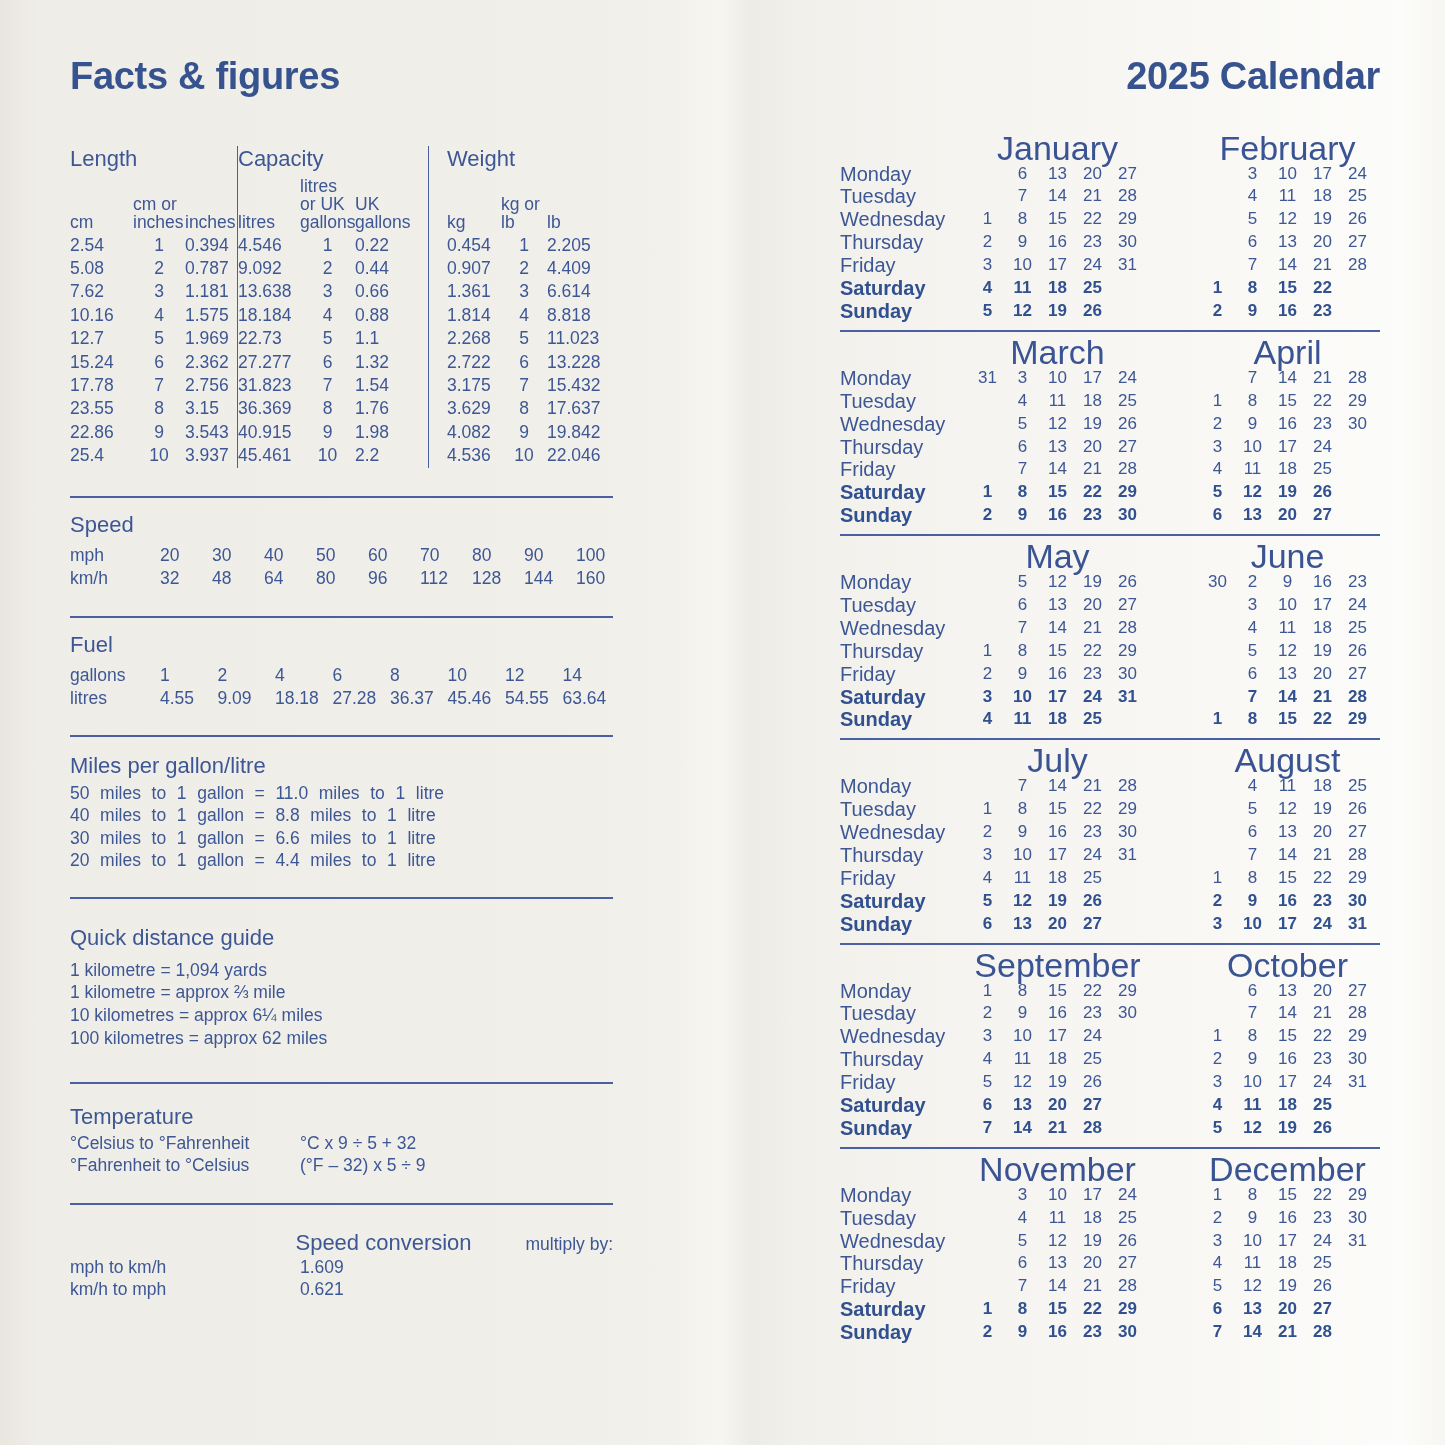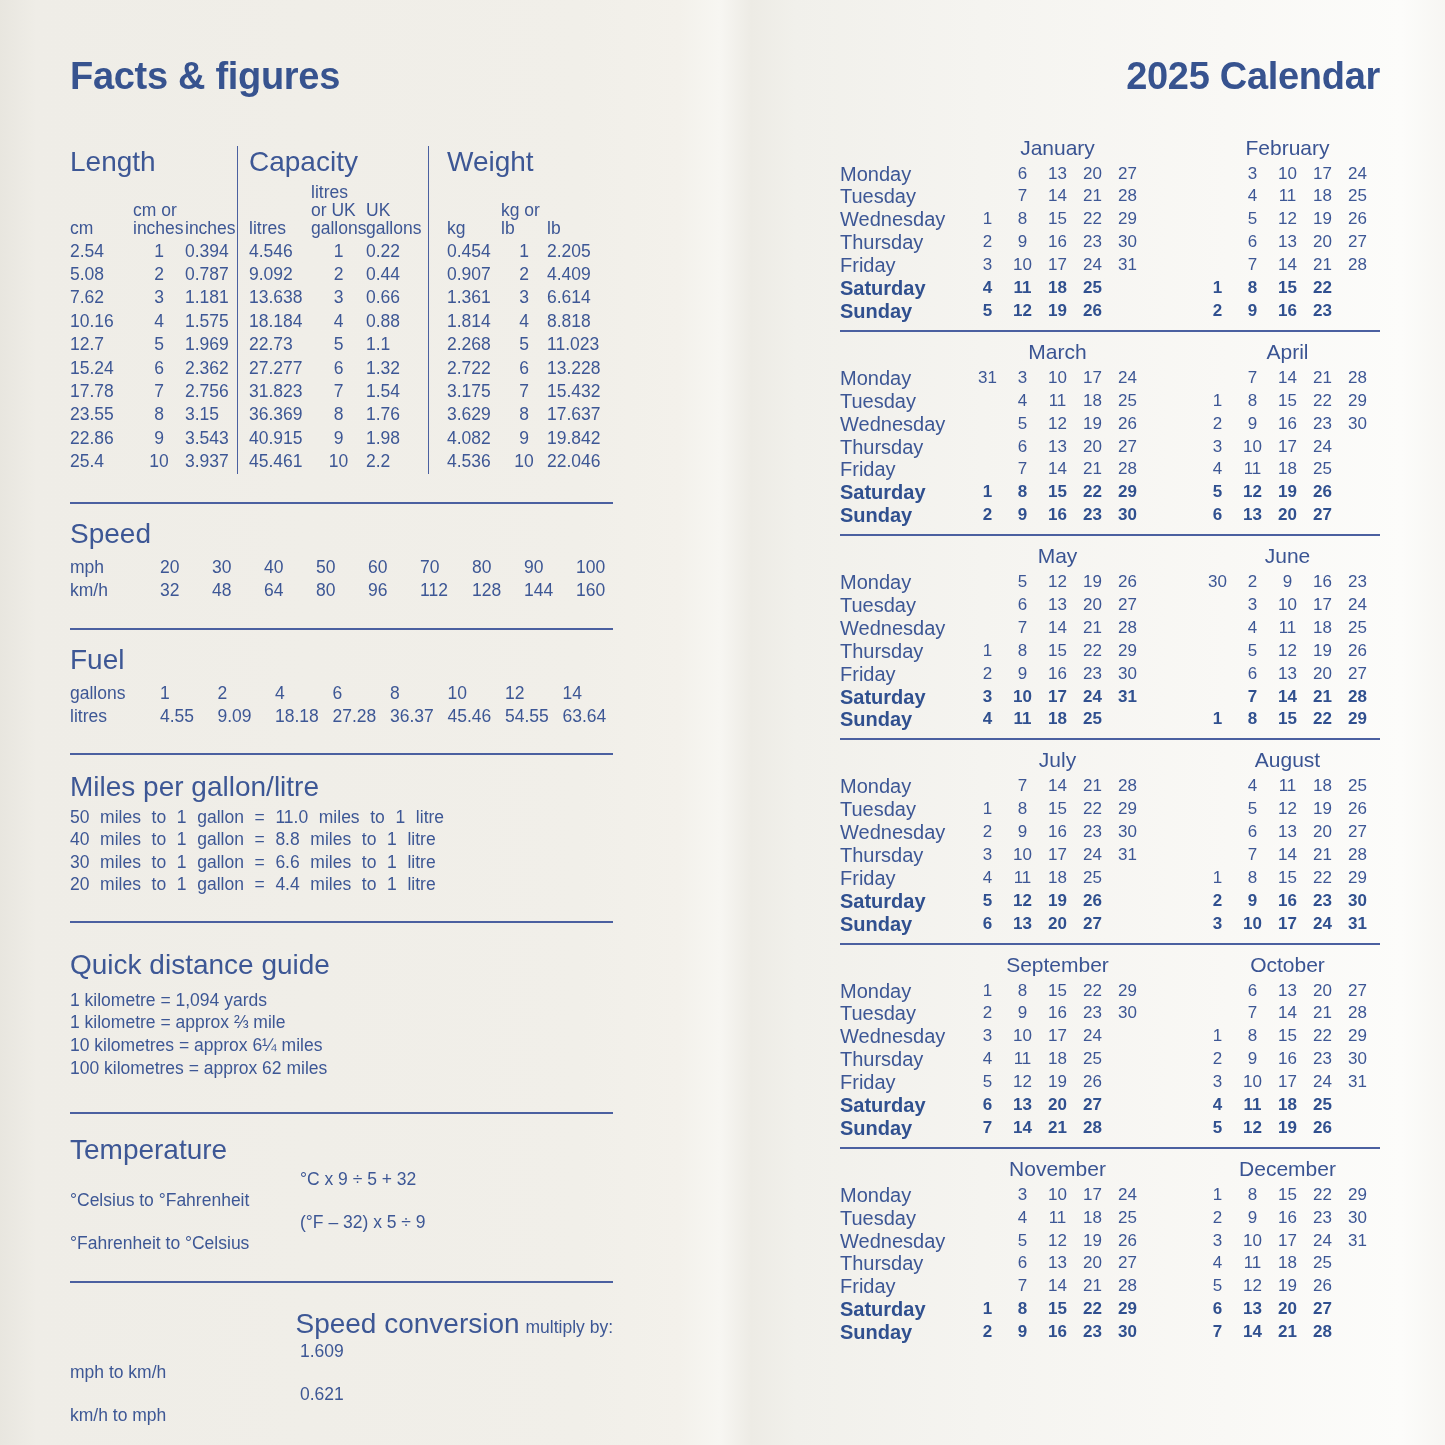--- a/index.html
+++ b/index.html
@@ -6,30 +6,30 @@
   body{
     width:1445px;height:1445px;overflow:hidden;position:relative;
     font-family:"Liberation Sans",sans-serif;
     color:#3d5795;font-size:17.5px;
     background:linear-gradient(90deg,
       #e8e6df 0%, #efede7 2.5%, #f1efe9 40%, #f3f1eb 47%,
       #f7f6f2 49.8%, #edebe5 52%, #f1f0eb 55%, #f5f4f0 68%,
       #f9f8f5 85%, #fcfcfa 97%, #f7f6f3 100%);
   }
   h1{font-size:38px;font-weight:700;color:#37538f;margin:54px 0 0;line-height:1.2;letter-spacing:-0.3px;}
-  h2{font-size:28px;font-weight:400;margin:0 0 6px;color:#3d5795;}
+  h2{font-size:22px;font-weight:400;margin:0 0 6px;color:#3d5795;}
   .rule{border:none;border-top:2px solid #4b60a0;margin:0;}
 
   
   .page-left{position:absolute;left:70px;top:0;width:543px;}
   #conv{margin-top:46px;}
   .conv-groups{display:flex;}
   .conv-group h2{margin-bottom:4px;}
   .cg0{width:167px;}
-  .cg1{width:191px;padding-left:11px;border-left:1.5px solid #4b60a0;box-sizing:border-box;}
+  .cg1{width:191px;padding-left:0;border-left:1.5px solid #4b60a0;box-sizing:border-box;}
   .cg2{width:185px;padding-left:18px;border-left:1.5px solid #4b60a0;box-sizing:border-box;}
   .conv-grid{display:grid;grid-template-rows:58px;line-height:23.4px;}
   .cg0 .conv-grid{grid-template-columns:63px 52px 52px;}
   .cg1 .conv-grid{grid-template-columns:62px 55px 61px;}
   .cg2 .conv-grid{grid-template-columns:54px 46px 73px;}
   .ch{white-space:pre-line;line-height:18px;align-self:end;padding-bottom:3px;}
   .cv.col1{text-align:center;}
   hr.r1{margin-top:28px;}
   .sec-speed{margin-top:14px;}
   hr.r2{margin-top:26px;}
@@ -42,37 +42,37 @@
   .sec-temp{margin-top:20px;}
   hr.r6{margin-top:27px;}
   .sec-sc{margin-top:25px;}
   .vrow{display:flex;line-height:23px;}
   .vlabel{width:90px;flex:0 0 90px;}
   .speed-cell{width:52px;flex:0 0 52px;}
   .fuel-cell{width:57.5px;flex:0 0 57.5px;}
   .mpg-line{line-height:22.5px;word-spacing:0.33em;}
   .dist-line{line-height:22.7px;}
   .trow{display:flex;line-height:22px;}
-  .tlabel{width:230px;flex:0 0 230px;margin-top:21px;}
+  .tlabel{width:230px;flex:0 0 230px;}
   .sc-head{display:flex;align-items:baseline;justify-content:flex-end;}
   .sc-head h2{width:230px;flex:0 0 230px;margin:0;}
   .sec-temp h2{margin-bottom:2px;}
   .sec-dist h2{margin-bottom:8px;}
   .sec-mpg h2{margin-bottom:3px;}
 
   
   .page-right{position:absolute;left:840px;top:0;width:540px;}
   .cal-title{text-align:right;}
   #cal-pairs{margin-top:31px;}
   .cal-pair{
     display:grid;
     grid-template-columns:130px repeat(5,35px) 55px repeat(5,35px);
     grid-template-rows:32px repeat(7,22.9px);
   }
-  .cal-month-name{grid-column:span 5;text-align:center;font-size:21px;line-height:30px;align-self:end;color:#3a5493;}
+  .cal-month-name{grid-column:span 5;text-align:center;font-size:34px;line-height:30px;align-self:end;color:#3a5493;}
   .cal-day{font-size:20px;line-height:22.9px;}
   .cal-date{font-size:17px;line-height:22.9px;text-align:center;}
   .bold{font-weight:700;color:#30508f;}
   .cal-rule{margin:7px 0 3px;}
 </style>
 </head>
 <body>
 
 <div class="page-left">
   <h1>Facts &amp; figures</h1>

